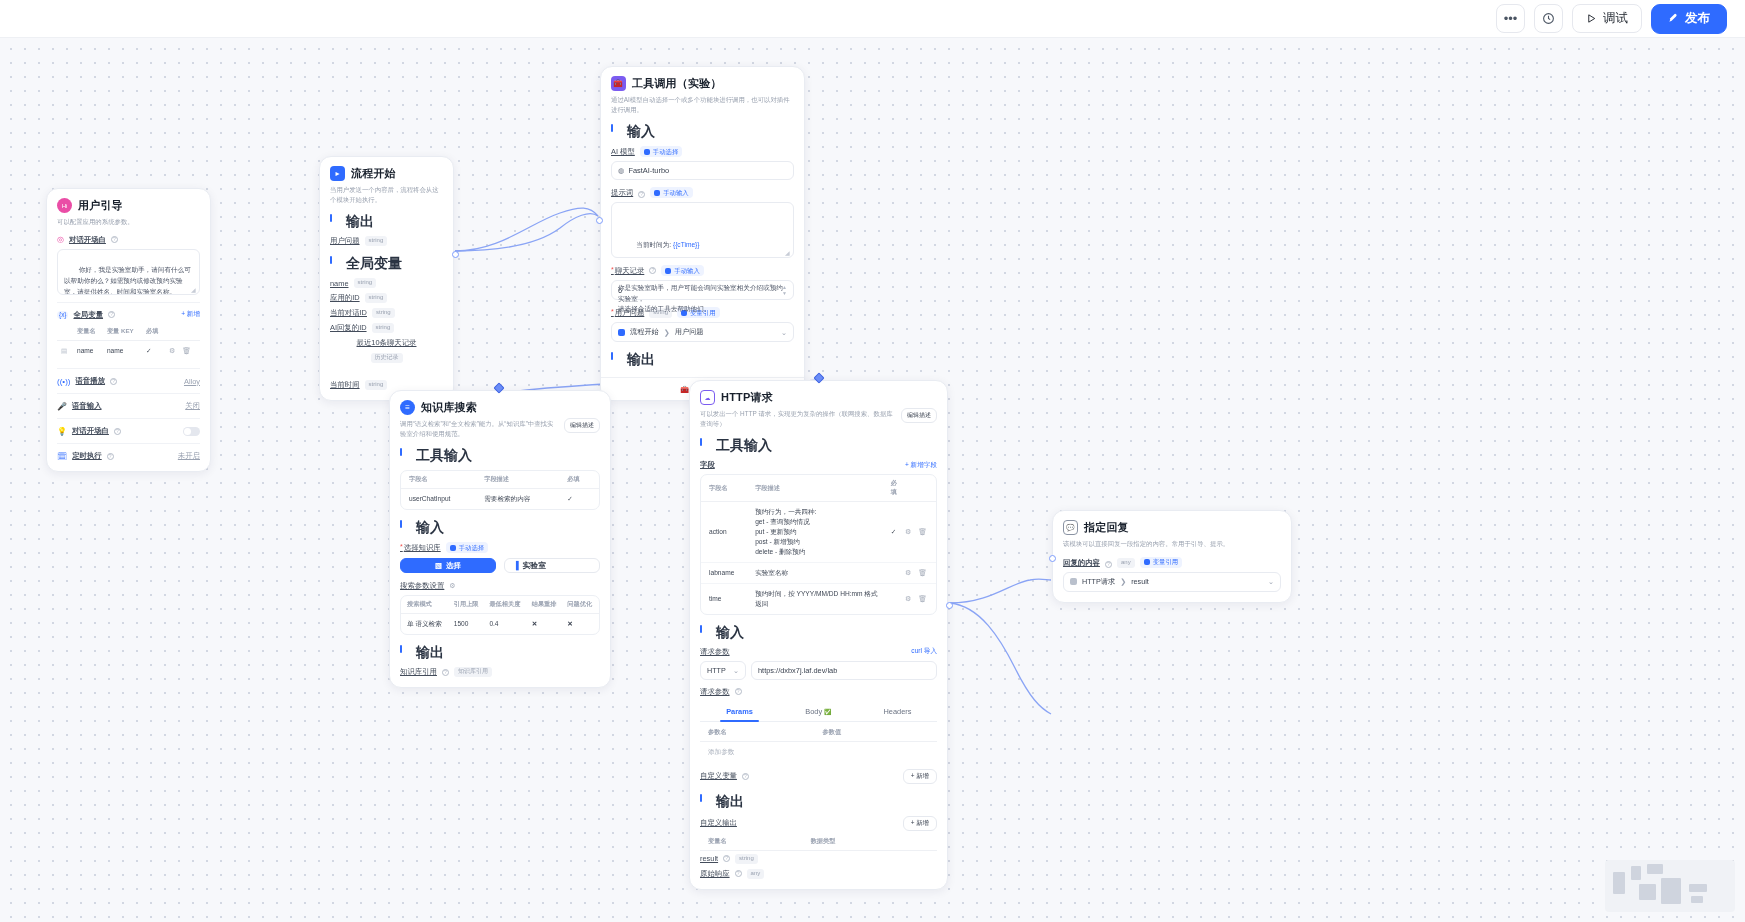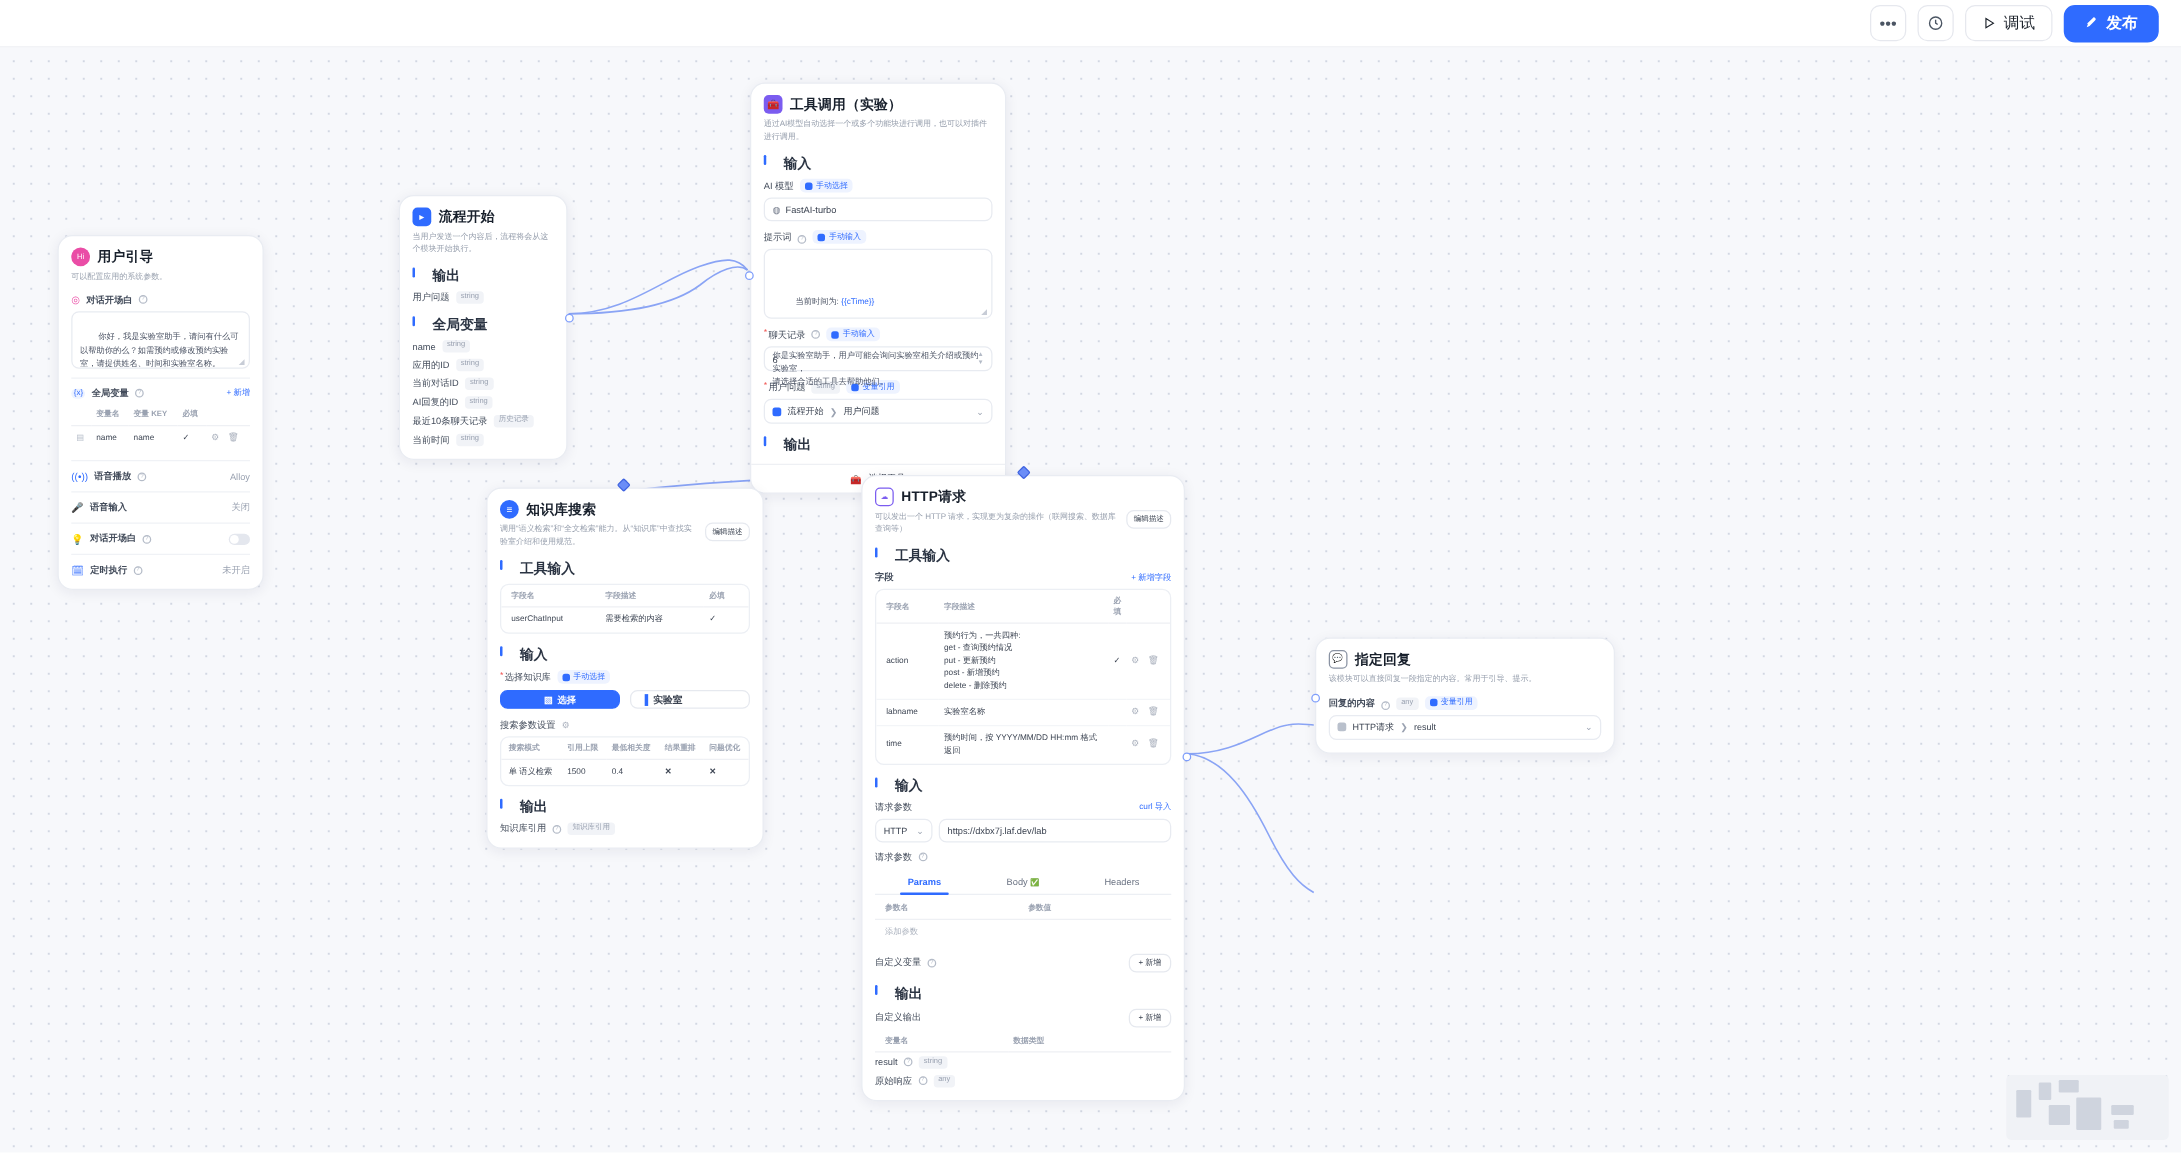--- a/index.html
+++ b/index.html
@@ -55,28 +55,28 @@
   .node-ico {
     width: 15px; height: 15px; border-radius: 4px; flex: 0 0 auto;
     display: flex; align-items: center; justify-content: center;
     font-size: 8px; color: #fff; line-height: 1;
   }
   .node-title { font-size: 11px; font-weight: 700; color: #18202c; letter-spacing: .2px; }
   .node-desc { font-size: 6.4px; color: #98a0ae; margin-top: 4px; line-height: 1.5; }
   .node-desc-row { display: flex; align-items: flex-start; gap: 6px; }
 
   .sec {
-    font-size: 11px; font-weight: 700; color: #2b3443;
+    font-size: 14px; font-weight: 700; color: #2b3443;
     margin: 9px 0 5px 0; padding-left: 16px; position: relative;
   }
   .sec::before {
     content: ""; position: absolute; left: 0; top: 1px;
     width: 2px; height: 8px; background: #2f6bff; border-radius: 1px;
   }
-  .lbl { font-size: 7.4px; color: #434c5b; }
+  .lbl { font-size: 7.4px; color: #434c5b; text-decoration: underline; }
   .lbl-req::before { content: "*"; color: #f0504d; font-size: 7px; vertical-align: top; margin-right: 1px; }
   .muted { color: #9aa2b1; }
   .row { display: flex; align-items: center; gap: 5px; }
   .qmark {
     display: inline-flex; align-items: center; justify-content: center;
     width: 7px; height: 7px; border: .7px solid #b5bcc8; border-radius: 50%;
     font-size: 5px; color: #b5bcc8; line-height: 1;
   }
   .chip {
     display: inline-flex; align-items: center; gap: 3px;
@@ -326,21 +326,21 @@
         <span class="tag">string</span>
       </div>
       <div class="row" style="margin-bottom:5px;">
         <span class="lbl">当前对话ID</span>
         <span class="tag">string</span>
       </div>
       <div class="row" style="margin-bottom:5px;">
         <span class="lbl">AI回复的ID</span>
         <span class="tag">string</span>
       </div>
-      <div class="row" style="margin-bottom:5px;">
+      <div class="row" style="margin-bottom:17px;flex-direction:column;">
         <span class="lbl">最近10条聊天记录</span>
         <span class="tag">历史记录</span>
       </div>
       <div class="row">
         <span class="lbl">当前时间</span>
         <span class="tag">string</span>
       </div>
       <div class="port" style="left:132px; top:94px;"></div>
     </div>
 

